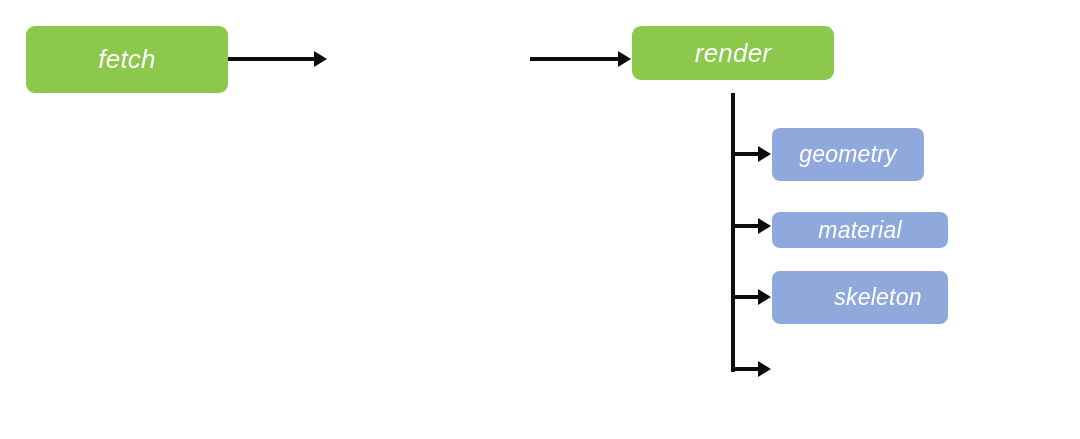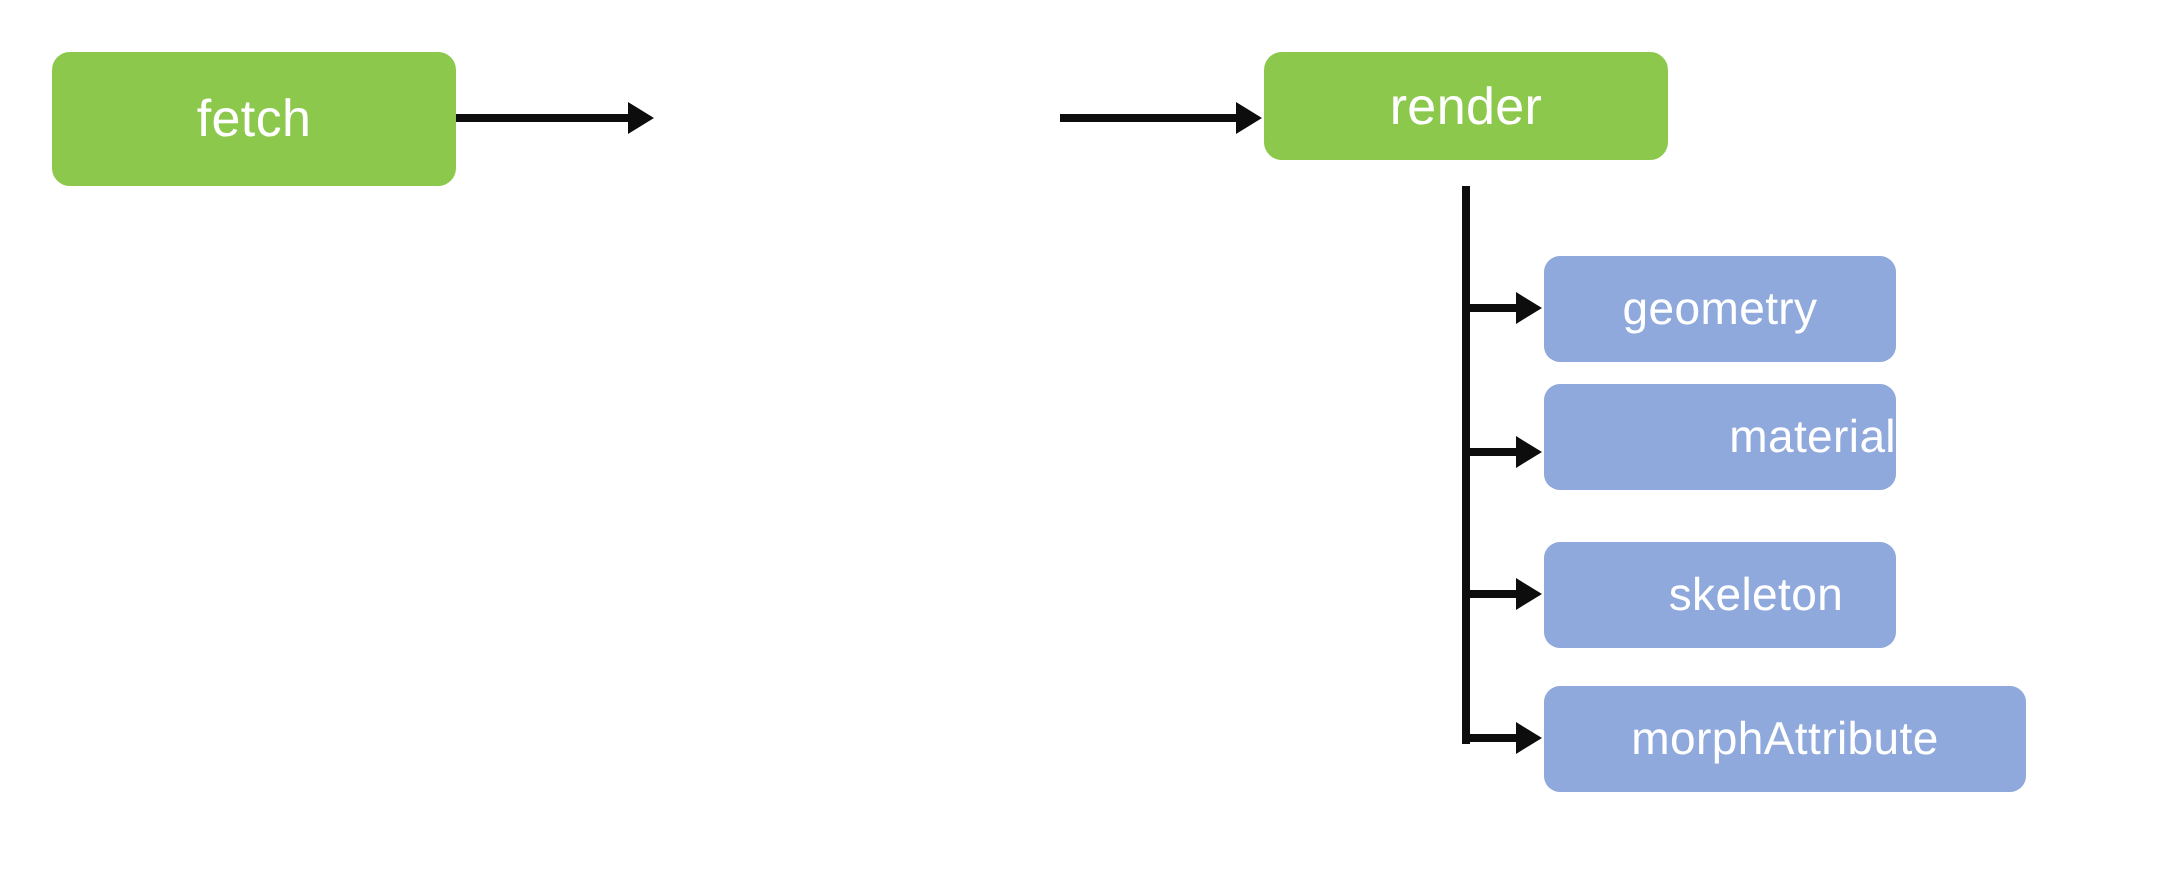--- a/index.html
+++ b/index.html
@@ -20,20 +20,21 @@
   .node {
     position: absolute;
     box-sizing: border-box;
     display: flex;
     align-items: center;
     justify-content: center;
     color: #ffffff;
     text-align: center;
     white-space: nowrap;
     user-select: none;
+    font-style: italic;
   }
   .node-stage {
     background: #8CC84B;
     border-radius: 9px;
     font-size: 26px;
     font-weight: 400;
     letter-spacing: 0.2px;
   }
   .node-sub {
     background: #8FA9DC;
@@ -69,35 +70,32 @@
 
   <div class="node node-stage" style="left:26px; top:26px; width:202px; height:67px;">
     <span>fetch</span>
   </div>
 
 
   <div class="node node-stage" style="left:632px; top:26px; width:202px; height:54px;">
     <span>render</span>
   </div>
 
-  <div class="node node-sub" style="left:772px; top:128px; width:176px; height:53px;">
+  <div class="node node-sub" style="left:772px; top:128px; width:152px; height:53px;">
     <span>geometry</span>
   </div>
 
-  <div class="node node-sub" style="left:772px; top:192px; width:176px; height:53px;justify-content:flex-end;">
+  <div class="node node-sub" style="left:772px; top:212px; width:176px; height:36px;">
     <span>material</span>
   </div>
 
   <div class="node node-sub" style="left:772px; top:271px; width:176px; height:53px;padding-left:36px;">
     <span>skeleton</span>
   </div>
 
-  <div class="node node-sub" style="left:772px; top:343px; width:241px; height:53px;">
-    <span>morphAttribute</span>
-  </div>
 
   <div class="edge-h" style="left:228px; top:57px; width:86px;"></div>
   <div class="arrowhead" style="left:314px; top:51px;"></div>
 
   <div class="edge-h" style="left:530px; top:57px; width:88px;"></div>
   <div class="arrowhead" style="left:618px; top:51px;"></div>
 
   <div class="edge-v" style="left:731px; top:93px; height:279px;"></div>
 
   <div class="edge-h" style="left:731px; top:152px; width:27px;"></div>

